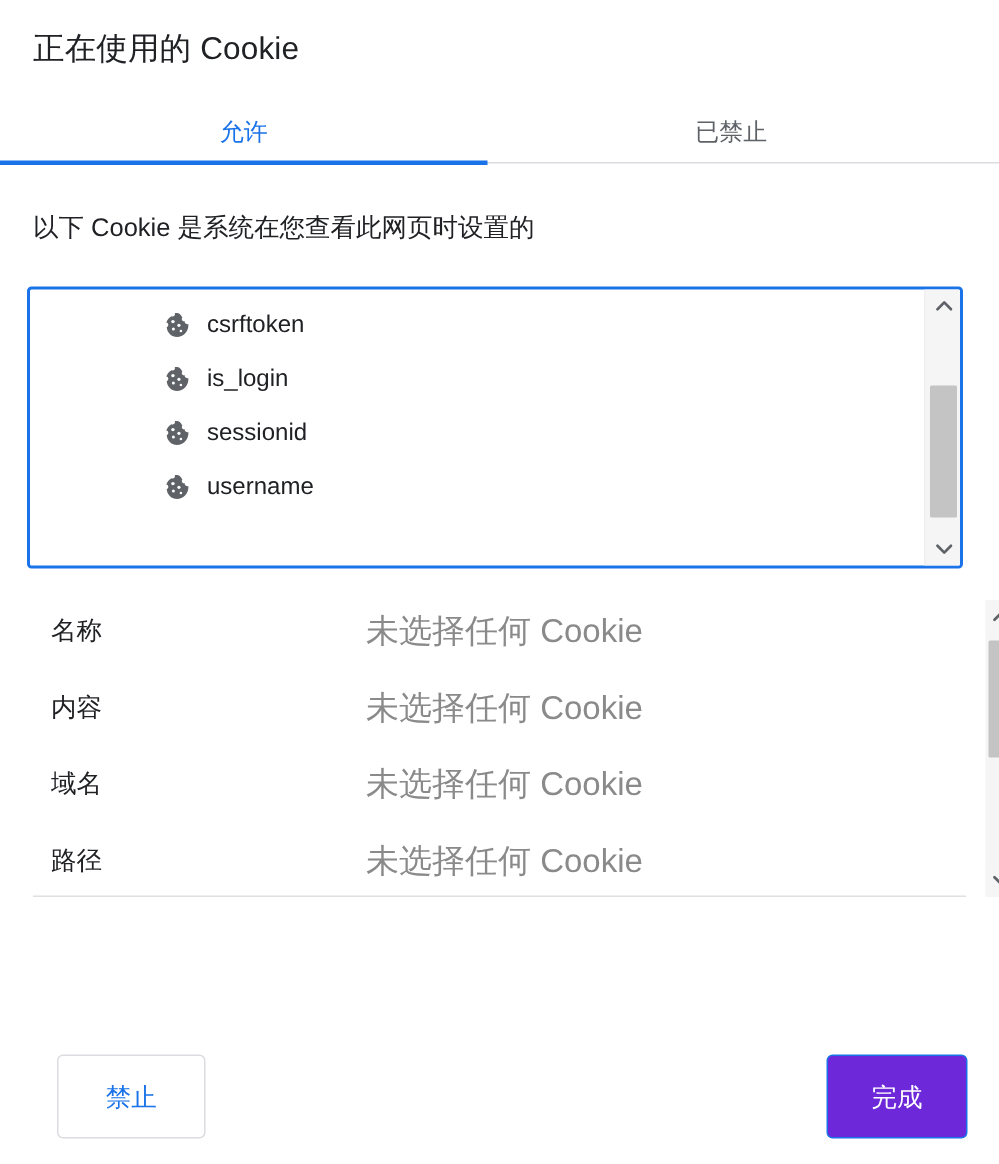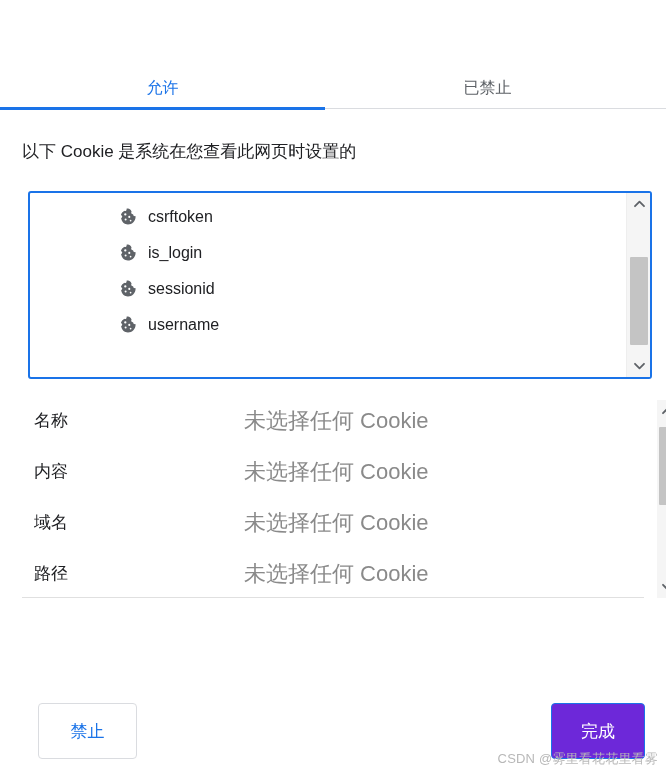--- a/index.html
+++ b/index.html
@@ -79,21 +79,21 @@
     top: 140px;
     font-size: 17px;
     line-height: 24px;
     color: #202124;
     white-space: nowrap;
   }
 
   
   .listbox {
     position: absolute;
-    left: 28px;
+    left: 18px;
     top: 191px;
     width: 624px;
     height: 188px;
     border: 2px solid #1a73e8;
     border-radius: 3px;
     background: #ffffff;
     overflow: hidden;
   }
   .list-items {
     position: absolute;
@@ -273,20 +273,21 @@
     color: #b8b8b8;
     white-space: nowrap;
     letter-spacing: 0.2px;
   }
 </style>
 </head>
 <body>
 
 <div class="dialog">
 
+  <div class="title">正在使用的 Cookie</div>
 
   <div class="tabbar">
     <div class="tab active">
       <span>允许</span>
     </div>
     <div class="tab">
       <span>已禁止</span>
     </div>
   </div>
   <div class="tabbar-divider"></div>
@@ -419,15 +420,14 @@
 
   <div class="footer">
     <div class="btn btn-outline btn-block">
       <span>禁止</span>
     </div>
     <div class="btn btn-primary">
       <span>完成</span>
     </div>
   </div>
 
-  <div class="watermark">CSDN @雾里看花花里看雾</div>
 
 </div>
 
 </body></html>

